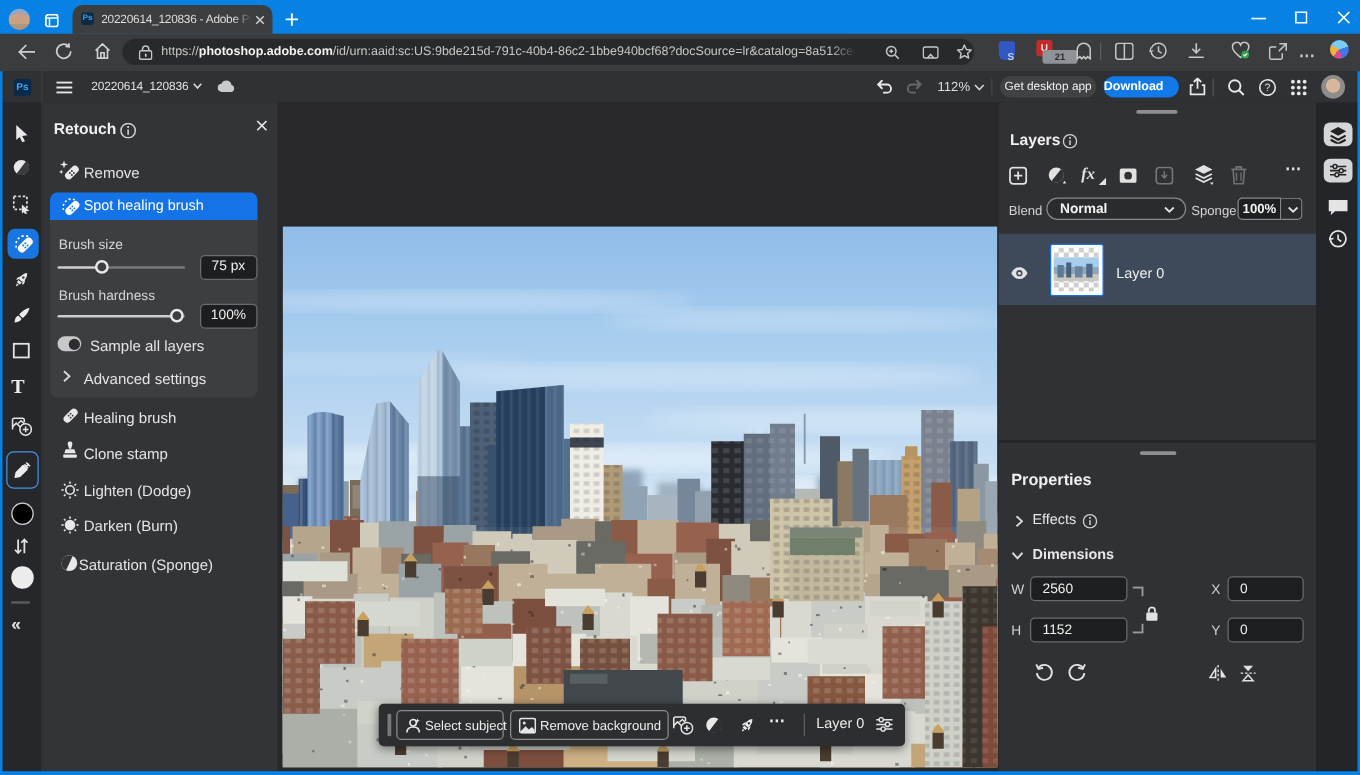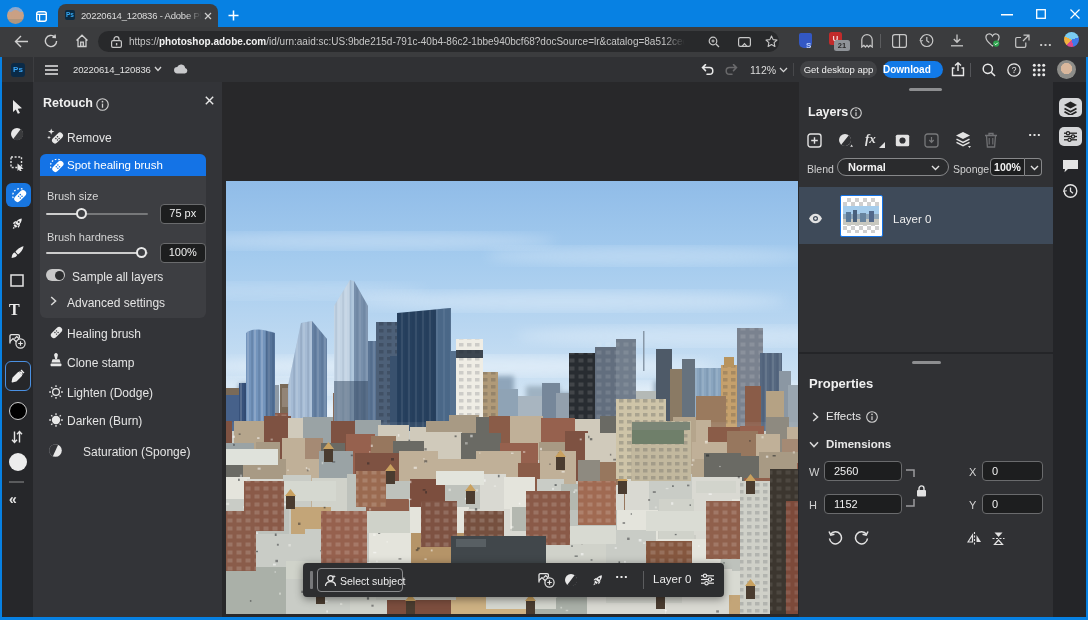--- a/index.html
+++ b/index.html
@@ -87,21 +87,21 @@
           <path d="M4 10.4 6.5 7.6 9 10.4" fill="none" stroke="#c7c7c7" stroke-width="1.2"></path>
         </svg>
       <svg class="abs" style="left:667px;top:4px" width="13" height="13" viewBox="0 0 13 13">
           <path d="M6.5 1 8.1 4.6 12 5 9.1 7.6 9.9 11.5 6.5 9.5 3.1 11.5 3.9 7.6 1 5 4.9 4.6 Z" fill="none" stroke="#c7c7c7" stroke-width="1.1" stroke-linejoin="round"></path>
         </svg>
     </div>
 
     <div class="abs" style="left:799px;top:6px;width:13px;height:15px;background:#3358c4;border-radius:2px 2px 5px 5px"></div>
     <div class="abs" style="left:806px;top:14px;color:#bcd2ff;font-size:8px;font-weight:bold">S</div>
     <div class="abs" style="left:829px;top:5px;width:13px;height:13px;background:#c22b2b;border-radius:2.5px;color:#f6dada;font-size:8px;text-align:center;line-height:13px;font-weight:bold">U</div>
-    <div class="abs" style="left:834px;top:13px;width:16px;height:11px;background:#8f9398;border-radius:2.5px;color:#2c2c2c;font-size:7.5px;text-align:center;line-height:11px;font-weight:bold">21</div>
+    <div class="abs" style="left:834px;top:13px;width:28px;height:11px;background:#8f9398;border-radius:2.5px;color:#2c2c2c;font-size:7.5px;text-align:center;line-height:11px;font-weight:bold">21</div>
     <svg class="abs" style="left:860px;top:6px" width="14" height="15" viewBox="0 0 14 15">
         <path d="M1.8 14 V6.8 a5.2 5.2 0 0 1 10.4 0 V14 l-2.1 -1.7 -1.5 1.7 -1.6 -1.7 -1.6 1.7 -1.5 -1.7 Z" fill="none" stroke="#c7c7c7" stroke-width="1.25"></path>
       </svg>
     <div class="abs" style="left:880px;top:7px;width:1px;height:14px;background:#5c5d5f"></div>
     <svg class="abs" style="left:892px;top:7px" width="15" height="14" viewBox="0 0 15 14">
         <rect x="0.6" y="0.6" width="13.8" height="12.8" rx="2.2" fill="none" stroke="#c7c7c7" stroke-width="1.2"></rect>
         <path d="M7.5 1 V13" stroke="#c7c7c7" stroke-width="1.2"></path>
       </svg>
     <svg class="abs" style="left:919px;top:6px" width="15" height="15" viewBox="0 0 15 15">
         <circle cx="7.8" cy="7.5" r="6" fill="none" stroke="#c7c7c7" stroke-width="1.2"></circle>
@@ -339,21 +339,21 @@
             <path d="M11.6 11.6 12.8 12.8"></path>
             <path d="M12.8 3.2 11.6 4.4"></path>
             <path d="M4.4 11.6 3.2 12.8"></path>
           </g>
         </svg>
       <div class="item" style="left:34px;top:332px">Darken (Burn)</div>
       <svg class="abs" style="left:15px;top:361px" width="15" height="15" viewBox="0 0 15 15">
           <circle cx="7.5" cy="7.5" r="6.3" fill="#e8e8e8"></circle>
           <path d="M7.5 1.2 A6.3 6.3 0 0 0 7.5 13.8 Z" fill="#333438" transform="rotate(25 7.5 7.5)"></path>
         </svg>
-      <div class="item" style="left:50px;top:363px">Saturation (Sponge)</div>
+      <div class="item" style="left:30px;top:363px">Saturation (Sponge)</div>
     </div>
     <div id="canvas">
       <div class="abs" style="left:4px;top:99px;width:572px;height:433px;overflow:hidden">
           <svg width="572" height="433" viewBox="0 0 572 433">
 <defs>
 <linearGradient id="sky" x1="0" y1="0" x2="0" y2="1">
 <stop offset="0" stop-color="#90bce8"></stop>
                 <stop offset="0.3" stop-color="#a4cbee"></stop>
                 <stop offset="0.6" stop-color="#bcd8f1"></stop>
                 <stop offset="0.85" stop-color="#d3e5f4"></stop>
@@ -963,20 +963,28 @@
       <div class="abs" style="left:81px;top:481px;width:421px;height:34px;background:#2d2e30;border-radius:4px;box-shadow:0 2px 8px rgba(0,0,0,0.45)">
         <div class="abs" style="left:7px;top:8px;width:2.5px;height:18px;background:#77787a;border-radius:1px"></div>
         <div class="abs" style="left:14px;top:5px;width:86px;height:24px;border:1px solid #8a8b8d;border-radius:4px;white-space:nowrap">
           <svg class="abs" style="left:6px;top:5px" width="13" height="13" viewBox="0 0 13 13">
               <circle cx="6.5" cy="4.2" r="2.6" fill="none" stroke="#e6e6e6" stroke-width="1.3"></circle>
               <path d="M1.5 12 C1.5 9 3.5 7.6 6.5 7.6 C9.5 7.6 11.5 9 11.5 12" fill="none" stroke="#e6e6e6" stroke-width="1.3"></path>
               <path d="M9.5 2 L10 0.5 L10.5 2 L12 2.5 L10.5 3 L10 4.5 L9.5 3 L8 2.5 Z" fill="#e6e6e6"></path>
             </svg>
           <div class="abs" style="left:22px;top:5.5px;color:#ececec;font-size:10.5px">Select subject</div>
         </div>
+        <div class="abs" style="left:105px;top:5px;width:127px;height:24px;border:1px solid #8a8b8d;border-radius:4px;white-space:nowrap">
+          <svg class="abs" style="left:6px;top:5px" width="14" height="13" viewBox="0 0 14 13">
+              <rect x="0.7" y="0.7" width="12.6" height="11.6" rx="1.6" fill="none" stroke="#e6e6e6" stroke-width="1.3"></rect>
+              <circle cx="4.4" cy="4.4" r="1.2" fill="#e6e6e6"></circle>
+              <path d="M1.5 11 L5.5 7 L8 9.5 L10.5 7.5 L12.5 9.5 V11.5 H1.5 Z" fill="#e6e6e6"></path>
+            </svg>
+          <div class="abs" style="left:23px;top:5.5px;color:#ececec;font-size:10.5px">Remove background</div>
+        </div>
         <svg class="abs" style="left:235px;top:9px" width="17" height="16" viewBox="0 0 17 16">
             <path d="M1 10.5 V3 a1.4 1.4 0 0 1 1.4 -1.4 H9 a1.4 1.4 0 0 1 1.4 1.4 V5" fill="none" stroke="#e4e4e4" stroke-width="1.3"></path>
             <path d="M1 8.5 L4 5.5 7.5 9" stroke="#e4e4e4" stroke-width="1.2" fill="none"></path>
             <path d="M5.5 5.8 L7.8 3.6 10.3 6" stroke="#e4e4e4" stroke-width="1.2" fill="none"></path>
             <circle cx="11.5" cy="10.5" r="4.6" fill="#2d2e30" stroke="#e4e4e4" stroke-width="1.2"></circle>
             <path d="M11.5 8.2 V12.8 M9.2 10.5 H13.8" stroke="#e4e4e4" stroke-width="1.2"></path>
           </svg>
         <svg class="abs" style="left:261px;top:10px" width="14" height="14" viewBox="0 0 14 14">
             <circle cx="7" cy="7" r="6" fill="#e8e8e8"></circle>
             <path d="M10.8 2 A6 6 0 0 1 3.2 12 Z" fill="#2d2e30"></path>

